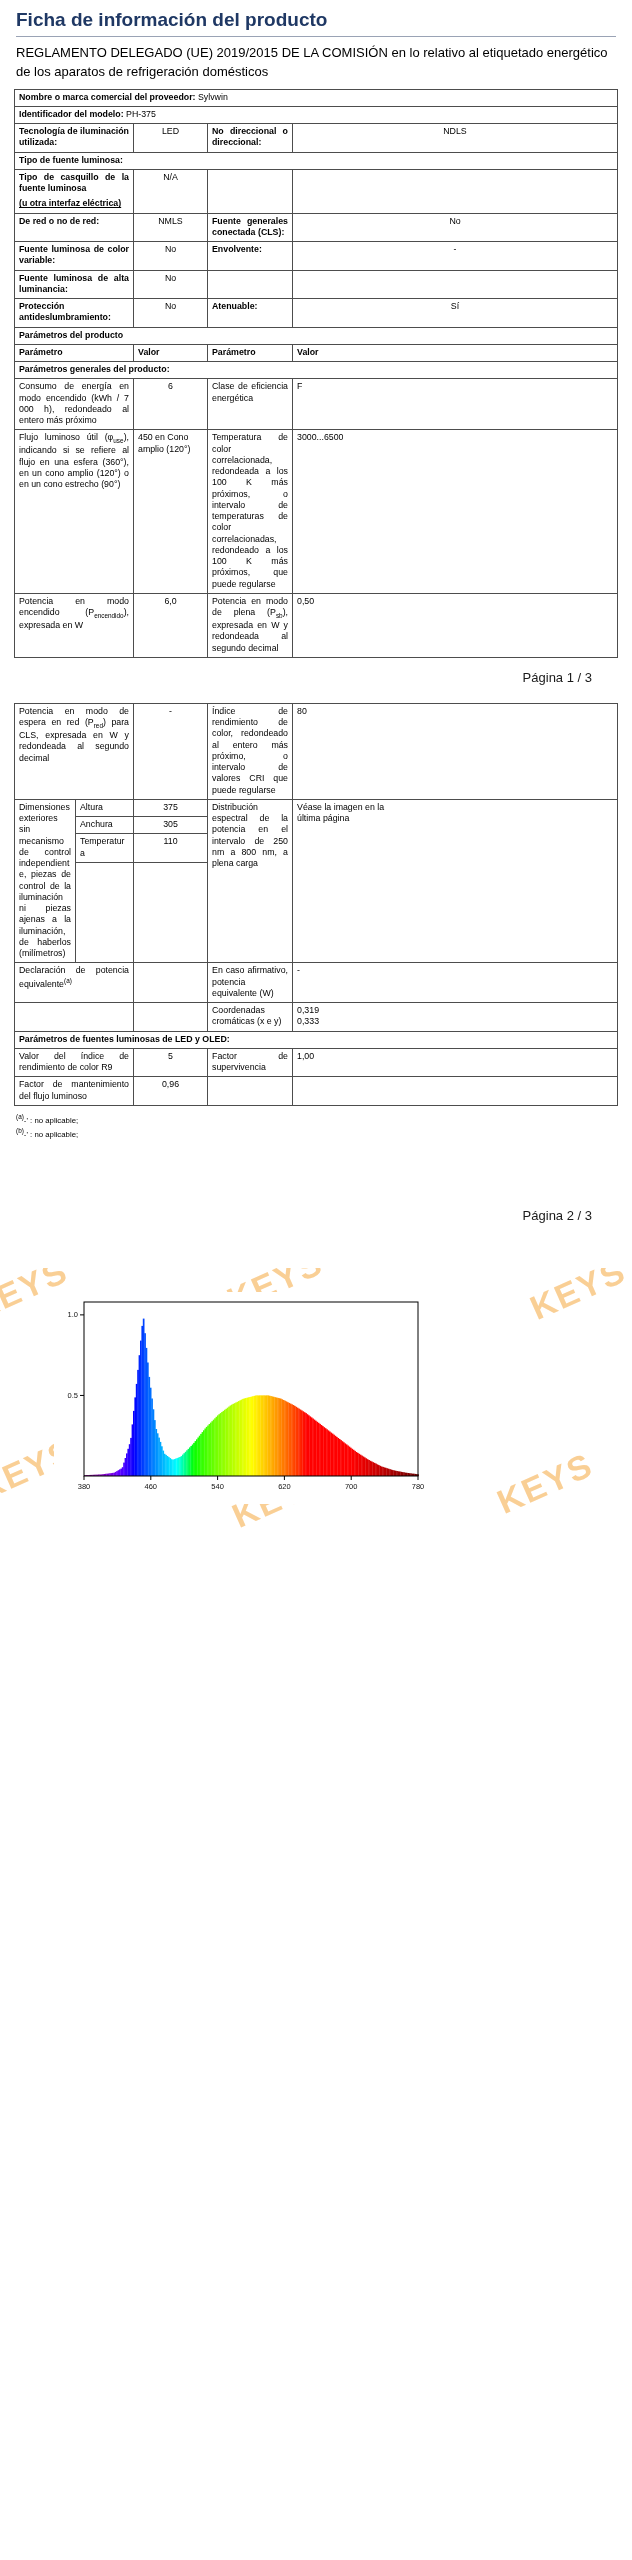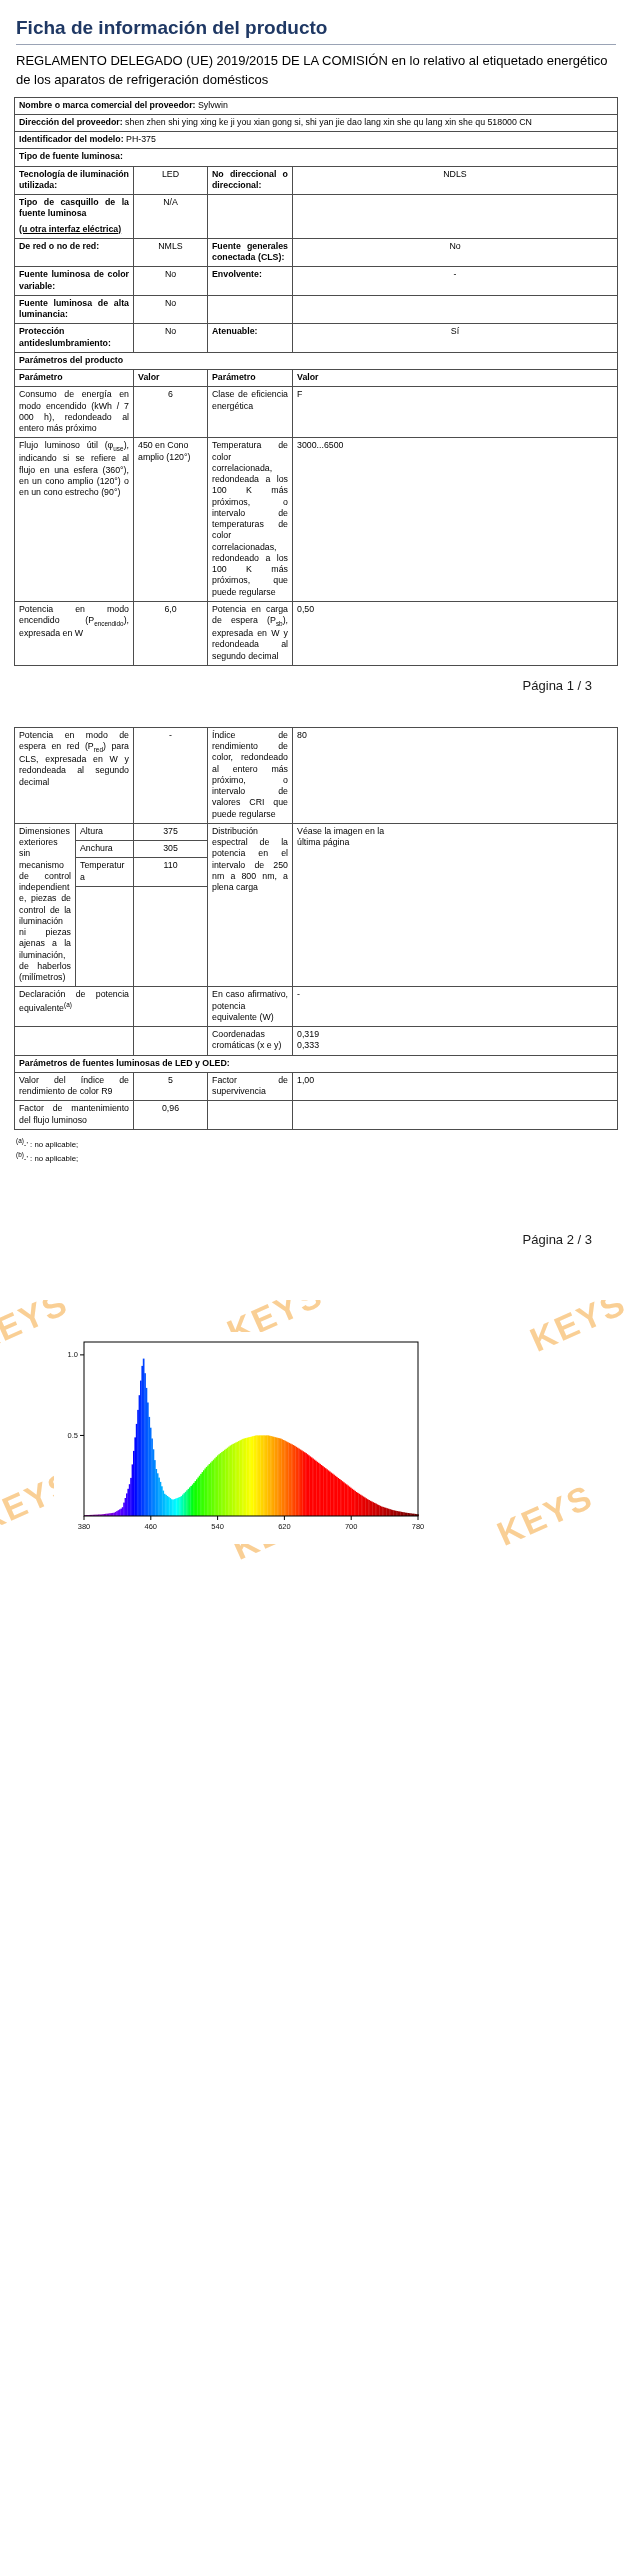--- a/index.html
+++ b/index.html
@@ -1,21 +1,21 @@
 <!DOCTYPE html>
 <html><head>
 <meta charset="utf-8">
 <style>
   * { margin:0; padding:0; box-sizing:border-box; }
   html, body { background:#ffffff; }
   body {
     width:632px; height:2560px; position:relative; overflow:hidden;
     font-family:"Liberation Sans","DejaVu Sans",sans-serif; color:#000;
   }
-  .page { padding:8px 14px; position:relative; }
+  .page { padding:0 14px; position:relative; }
 
   
   .doc-title { font-size:19px; font-weight:700; color:#1f3864; padding:9px 2px 5px 2px; }
   .title-rule { border:none; border-top:1px solid #9aa3b5; margin:0 2px; }
   .intro { font-size:13px; line-height:1.45; margin:7px 2px 7px 2px; }
 
   
   table.tbl { width:100%; border-collapse:collapse; table-layout:fixed; }
   .tbl td {
     border:1px solid #4d4d4d; font-size:8.8px; line-height:1.28;
@@ -63,34 +63,31 @@
         <col style="width:119px">
         <col style="width:74px">
         <col style="width:85px">
         <col>
       </colgroup>
     <tbody>
       <tr>
         <td colspan="4"><span class="b">Nombre o marca comercial del proveedor:</span> <span>Sylvwin</span></td>
       </tr>
       <tr>
-        <td colspan="4"><span class="b">Dirección del proveedor:</span> <span>shen zhen shi ying xing ke ji you xian gong si, shi yan jie dao lang xin she qu lang xin she qu 518000 CN</span></td>
-      </tr>
-      <tr>
         <td colspan="4"><span class="b">Identificador del modelo:</span> <span>PH-375</span></td>
       </tr>
-      <tr>
-        <td colspan="4" class="b">Tipo de fuente luminosa:</td>
-      </tr>
-
       <tr>
         <td class="b j">Tecnología de iluminación utilizada:</td>
         <td class="c">LED</td>
         <td class="b j">No direccional o direccional:</td>
         <td class="c">NDLS</td>
+      </tr>
+
+      <tr>
+        <td colspan="4" class="b">Tipo de fuente luminosa:</td>
       </tr>
       <tr>
         <td>
           <div class="b j">Tipo de casquillo de la fuente luminosa</div>
           <div class="b gap-top">(u otra interfaz eléctrica)</div>
         </td>
         <td class="c">N/A</td>
         <td></td>
         <td></td>
       </tr>
@@ -121,37 +118,40 @@
 
       <tr>
         <td colspan="4" class="ctr">Parámetros del producto</td>
       </tr>
       <tr>
         <td class="b">Parámetro</td>
         <td class="b">Valor</td>
         <td class="b">Parámetro</td>
         <td class="b">Valor</td>
       </tr>
+      <tr>
+        <td colspan="4" class="ctr">Parámetros generales del producto:</td>
+      </tr>
 
       <tr>
         <td class="j">Consumo de energía en modo encendido (kWh / 7 000 h), redondeado al entero más próximo</td>
         <td class="c">6</td>
         <td class="j">Clase de eficiencia energética</td>
         <td class="v4">F</td>
       </tr>
       <tr>
         <td class="j"><span>Flujo luminoso útil (φ</span><span class="sub">use</span><span>), indicando si se refiere al flujo en una esfera (360°), en un cono amplio (120°) o en un cono estrecho (90°)</span></td>
         <td>450 en Cono amplio (120°)</td>
         <td class="j">Temperatura de color correlacionada, redondeada a los 100 K más próximos, o intervalo de temperaturas de color correlacionadas, redondeado a los 100 K más próximos, que puede regularse</td>
         <td class="v4">3000...6500</td>
       </tr>
       <tr>
         <td class="j"><span>Potencia en modo encendido (P</span><span class="sub">encendido</span><span>), expresada en W</span></td>
         <td class="c">6,0</td>
-        <td class="j"><span>Potencia en carga de espera (P</span><span class="sub">sb</span><span>), expresada en W y redondeada al segundo decimal</span></td>
+        <td class="j"><span>Potencia en modo de plena (P</span><span class="sub">sb</span><span>), expresada en W y redondeada al segundo decimal</span></td>
         <td class="v4">0,50</td>
       </tr>
     </tbody>
   </table>
 
   <div class="pagefoot">Página 1 / 3</div>
 </section>
 
 <section class="page page2">
   <table class="tbl">

